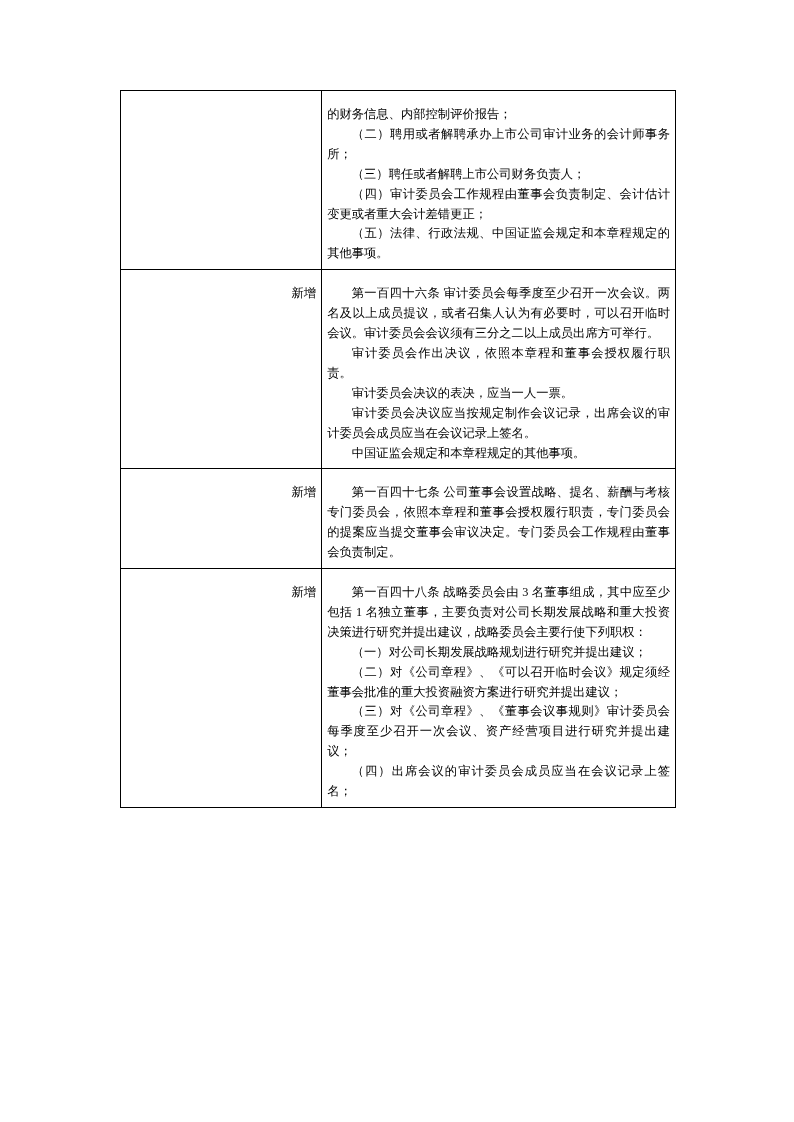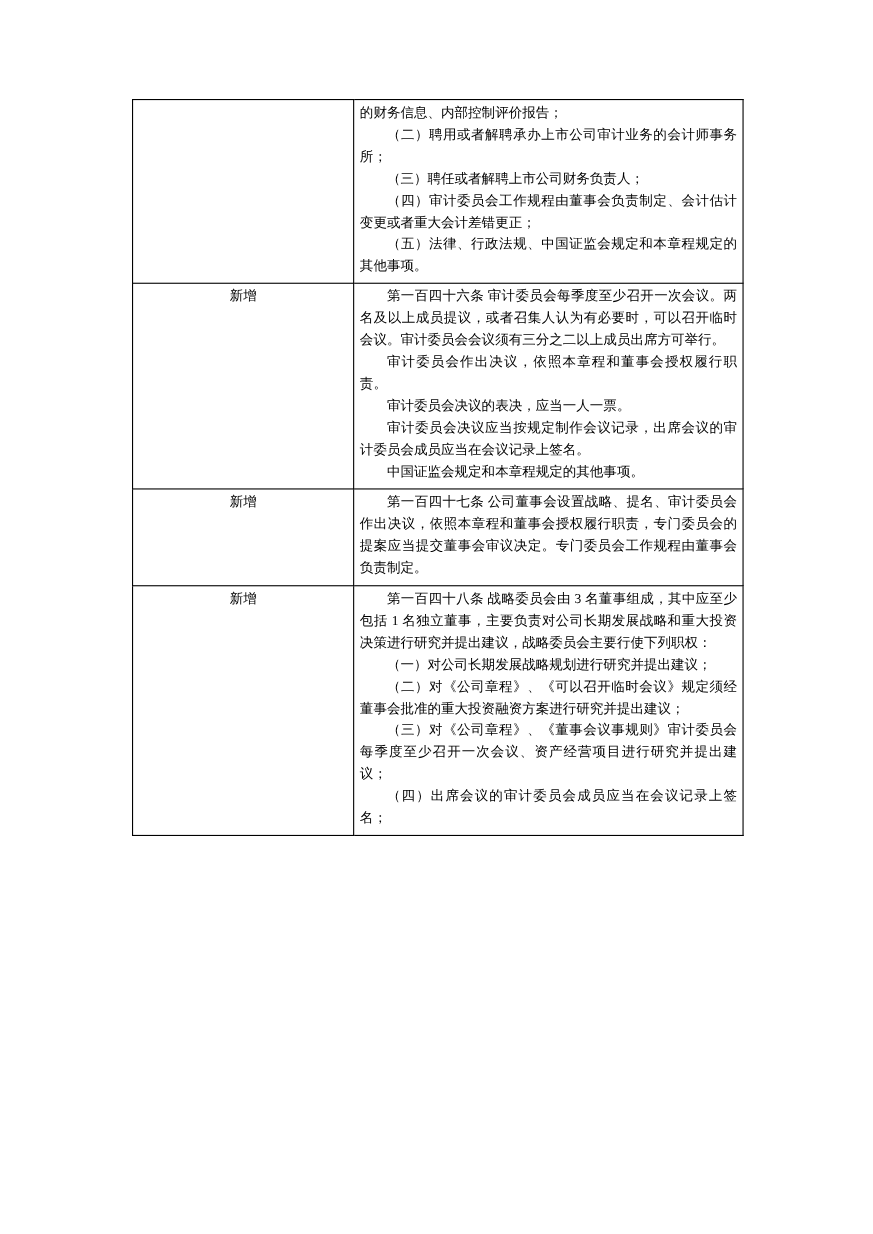--- a/index.html
+++ b/index.html
@@ -26,32 +26,32 @@
     position: absolute;
     left: 120px;
     top: 90px;
     width: 556px;
     border-collapse: collapse;
     table-layout: fixed;
   }
   .doc-table td {
     border: 1px solid #000000;
     vertical-align: top;
-    padding: 2px 5px 5px 5px;
+    padding: 14px 5px 5px 5px;
     font-size: 12.3px;
     line-height: 1.62;
   }
   .col-left {
     width: 155px;
   }
   .col-right {
     width: 281px;
   }
   .left-cell {
-    text-align: center;
+    text-align: right;
     padding-left: 34px;
   }
   .left-cell .lbl {
     display: block;
   }
   .right-cell p {
     margin: 0;
     text-align: justify;
     text-justify: inter-ideograph;
   }
@@ -91,21 +91,21 @@
           <p class="ind">审计委员会决议的表决，应当一人一票。</p>
           <p class="ind">审计委员会决议应当按规定制作会议记录，出席会议的审计委员会成员应当在会议记录上签名。</p>
           <p class="ind">中国证监会规定和本章程规定的其他事项。</p>
         </td>
       </tr>
       <tr>
         <td class="col-left left-cell">
           <span class="lbl">新增</span>
         </td>
         <td class="col-right right-cell">
-          <p class="ind">第一百四十七条 公司董事会设置战略、提名、审计委员会作出决议，依照本章程和董事会授权履行职责，专门委员会的提案应当提交董事会审议决定。专门委员会工作规程由董事会负责制定。</p>
+          <p class="ind">第一百四十七条 公司董事会设置战略、提名、薪酬与考核专门委员会，依照本章程和董事会授权履行职责，专门委员会的提案应当提交董事会审议决定。专门委员会工作规程由董事会负责制定。</p>
         </td>
       </tr>
       <tr>
         <td class="col-left left-cell">
           <span class="lbl">新增</span>
         </td>
         <td class="col-right right-cell">
           <p class="ind">第一百四十八条 战略委员会由 3 名董事组成，其中应至少包括 1 名独立董事，主要负责对公司长期发展战略和重大投资决策进行研究并提出建议，战略委员会主要行使下列职权：</p>
           <p class="ind">（一）对公司长期发展战略规划进行研究并提出建议；</p>
           <p class="ind">（二）对《公司章程》、《可以召开临时会议》规定须经董事会批准的重大投资融资方案进行研究并提出建议；</p>

